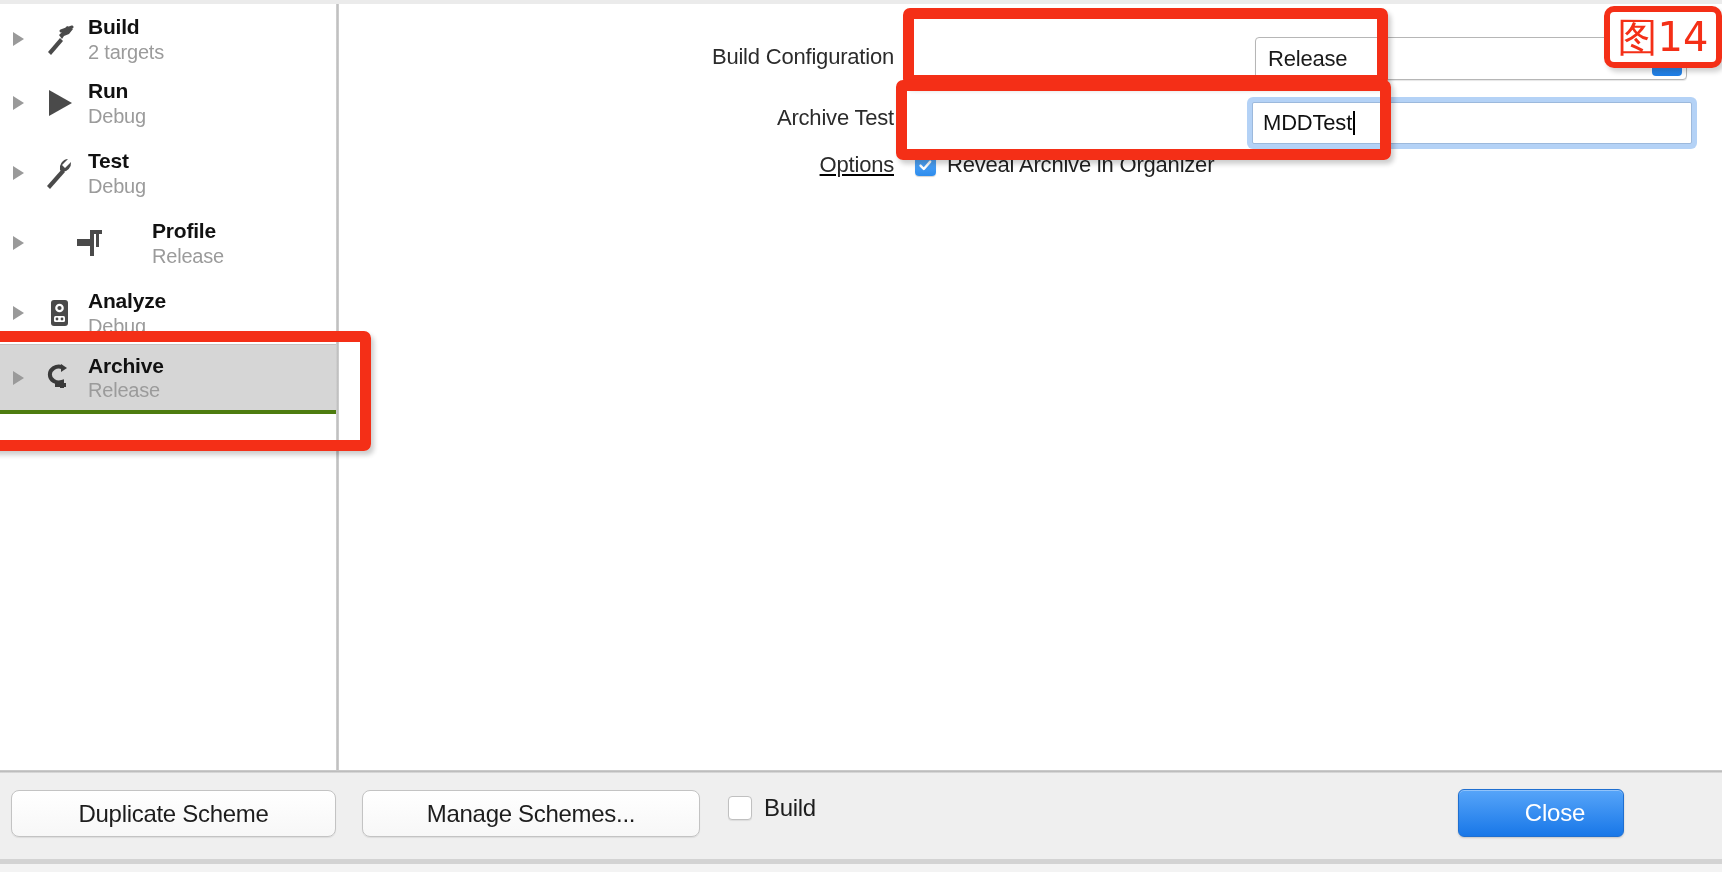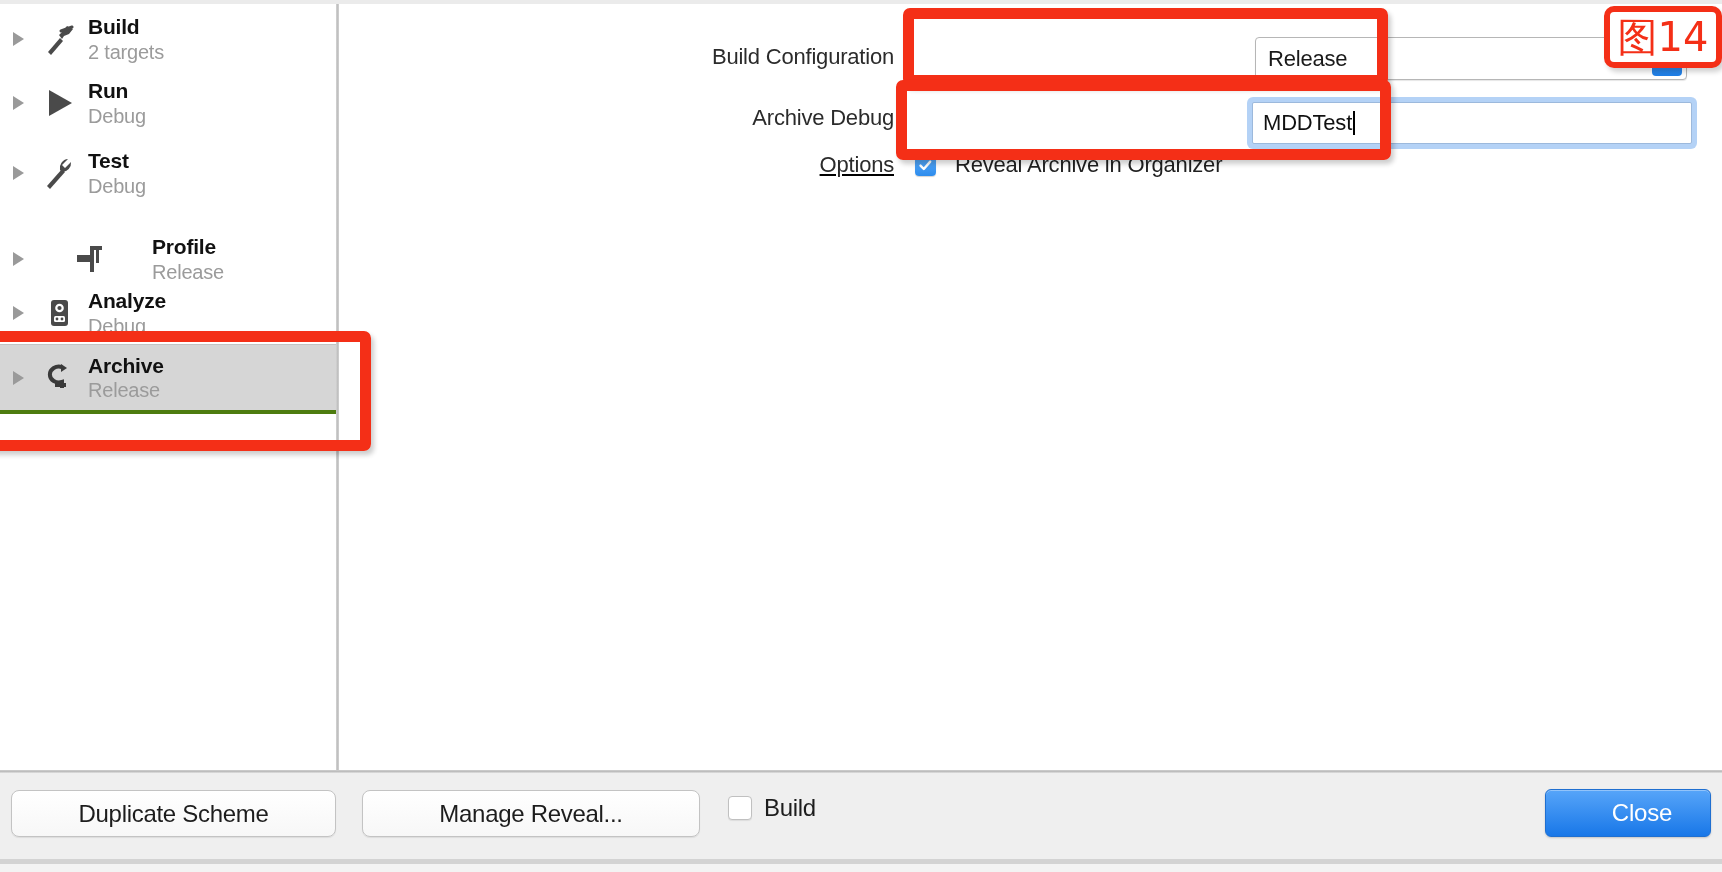--- a/index.html
+++ b/index.html
@@ -217,21 +217,21 @@
     border-radius: 4px;
     background: #ffffff;
     border: 1px solid #c0c0c0;
     box-shadow: 0 1px 1px rgba(0,0,0,0.08);
     box-sizing: border-box;
     flex: none;
   }
   .option-text {
     font-size: 22px;
     color: #1f1f1f;
-    margin-left: 19px;
+    margin-left: 11px;
     letter-spacing: -0.2px;
   }
 
   
   .footer-sep {
     position: absolute;
     left: 0; top: 770px;
     width: 1722px; height: 3px;
     background: linear-gradient(to bottom, #cfcfcf, #bdbdbd, #e2e2e2);
   }
@@ -374,21 +374,21 @@
             <path d="M5 30 L20 13 L23 16 L8 33 Z" fill="#4a4a4a"></path>
             <path d="M26 3 L20 9 L23 12 L29 6 A9 9 0 0 1 20 16 L18 14 A9 9 0 0 1 26 3 Z" fill="#4a4a4a"></path>
           </svg>
         </div>
         <div class="scheme-text">
           <span class="scheme-title">Test</span>
           <span class="scheme-sub">Debug</span>
         </div>
       </div>
 
-      <div class="scheme-row" style="top:220px;gap:32px;">
+      <div class="scheme-row" style="top:204px;gap:32px;">
         <div class="disclosure">
             <div class="tri"></div>
           </div>
         <div class="scheme-icon">
           <svg width="34" height="34" viewBox="0 0 34 34">
             <rect x="3" y="13" width="16" height="7" fill="#4a4a4a"></rect>
             <rect x="16" y="4" width="4" height="26" fill="#4a4a4a"></rect>
             <rect x="22" y="4" width="3" height="17" fill="#4a4a4a"></rect>
             <rect x="19" y="4" width="9" height="4" fill="#4a4a4a"></rect>
           </svg>
@@ -450,21 +450,21 @@
         <span class="popup-value">Release</span>
         <span class="popup-arrows">
           <svg width="16" height="22" viewBox="0 0 16 22">
             <path d="M8 3 L12.5 8.6 L3.5 8.6 Z" fill="#ffffff"></path>
             <path d="M8 19 L12.5 13.4 L3.5 13.4 Z" fill="#ffffff"></path>
           </svg>
         </span>
       </div>
 
       <div class="form-row" style="left:0px; top:101px; width:555px; justify-content:flex-end;">
-        <span class="form-label">Archive Debug</span>
+        <span class="form-label">Archive Test</span>
       </div>
 
       <div class="textfield-focus">
         <div class="textfield" title="Archive Name">
           <span class="textfield-value">MDDTest</span>
             <span class="caret"></span>
         </div>
       </div>
 
       <div class="form-row" style="left:0px; top:148px; width:555px; justify-content:flex-end;text-decoration:underline;">
@@ -481,28 +481,28 @@
       </div>
 
     </div>
   </div>
 
   <div class="footer-sep"></div>
   <div class="footer">
 
     <div class="push-button" style="left:11px; top:17px; width:325px; height:47px;">Duplicate Scheme</div>
 
-    <div class="push-button" style="left:362px; top:17px; width:338px; height:47px;">Manage Reveal...</div>
+    <div class="push-button" style="left:362px; top:17px; width:338px; height:47px;">Manage Schemes...</div>
 
     <div class="shared-group" style="left:728px; top:21px;">
       <span class="checkbox-off"></span>
       <span class="shared-label">Build</span>
     </div>
 
-    <div class="default-button" style="left:1545px; top:16px; width:166px; height:48px;padding-left:28px;">Close</div>
+    <div class="default-button" style="left:1458px; top:16px; width:166px; height:48px;padding-left:28px;">Close</div>
 
   </div>
   <div class="footer-bottom-sep"></div>
   <div class="footer-tail"></div>
 
   <div class="annot-box" style="left:903px; top:8px; width:485px; height:78px;"></div>
 
   <div class="annot-box" style="left:896px; top:80px; width:495px; height:80px;"></div>
 
   <div class="annot-box" style="left:-20px; top:331px; width:391px; height:120px;"></div>

